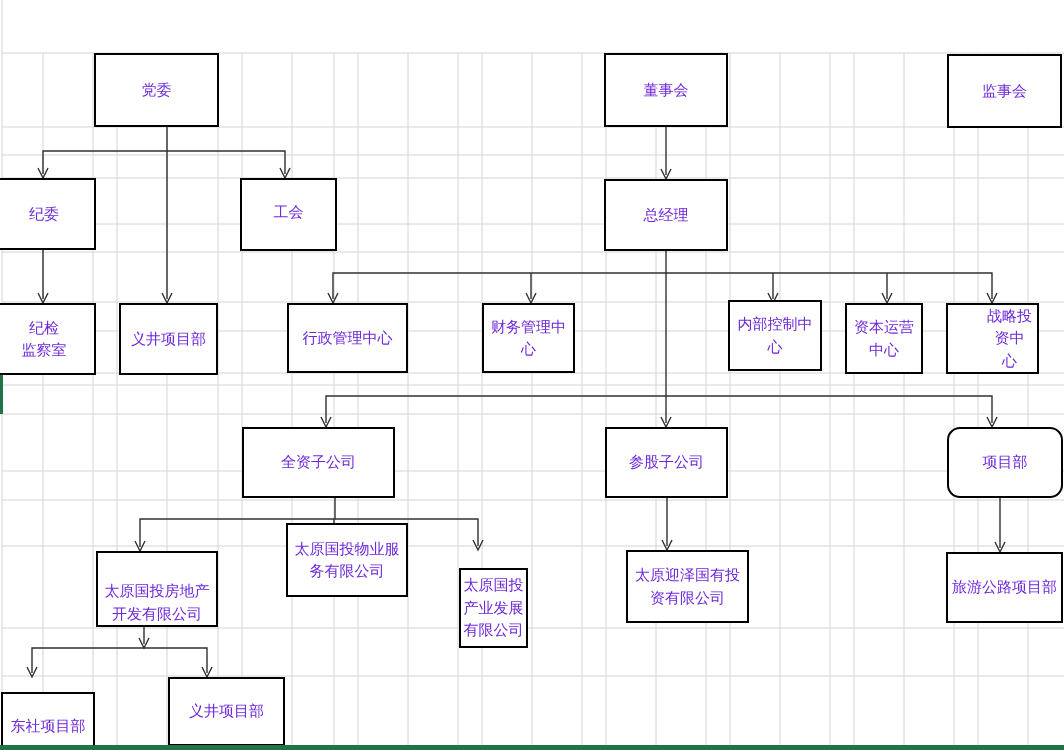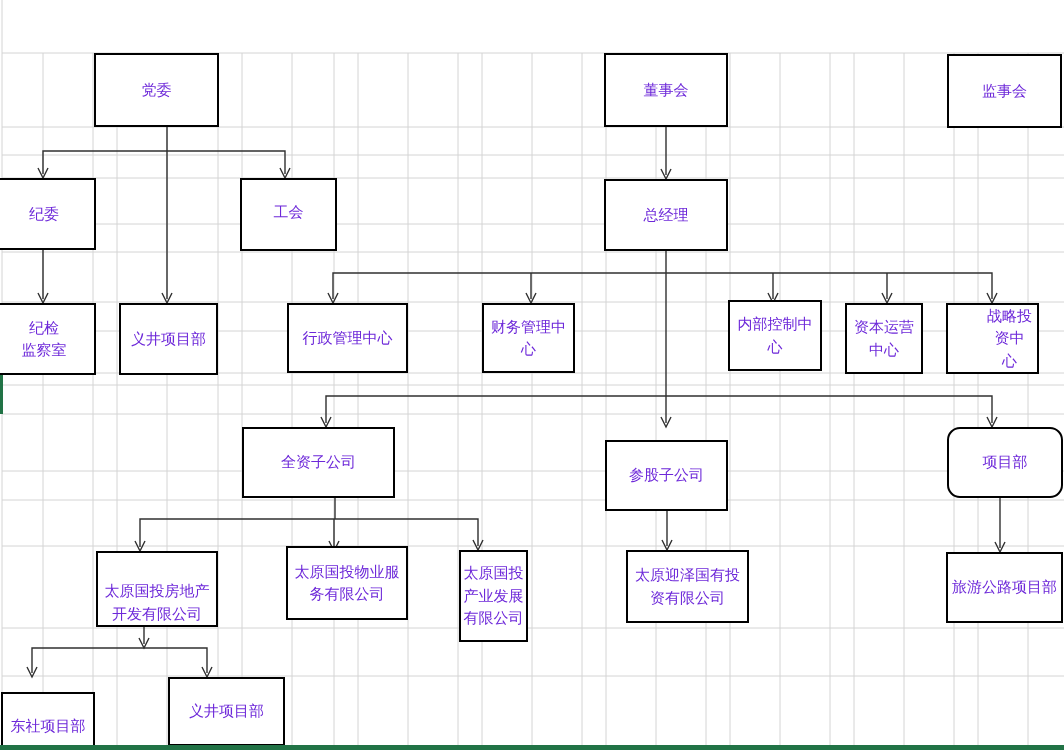--- a/index.html
+++ b/index.html
@@ -120,27 +120,27 @@
       <div class="node" style="left: 119px; top: 303px; width: 99px; height: 72px;"><span>义井项目部</span></div>
       <div class="node" style="left: 287px; top: 303px; width: 121px; height: 70px;"><span>行政管理中心</span></div>
       <div class="node" style="left: 482px; top: 303px; width: 93px; height: 70px;"><span>财务管理中心</span></div>
       <div class="node" style="left: 728px; top: 300px; width: 94px; height: 71px; align-items: center;"><span>内部控制中
 心</span></div>
       <div class="node" style="left: 845px; top: 303px; width: 78px; height: 71px;"><span>资本运营
 中心</span></div>
       <div class="node" style="left: 946px; top: 303px; width: 93px; height: 71px; padding-left: 34px;"><span>战略投资中
 心</span></div>
       <div class="node" style="left: 242px; top: 427px; width: 153px; height: 71px;"><span>全资子公司</span></div>
-      <div class="node" style="left: 605px; top: 427px; width: 123px; height: 71px; margin-top: 13px;"><span>参股子公司</span></div>
+      <div class="node" style="left: 605px; top: 427px; width: 123px; height: 71px;"><span>参股子公司</span></div>
       <div class="node" style="left: 947px; top: 427px; width: 116px; height: 71px; border-radius: 13px;"><span>项目部</span></div>
       <div class="node" style="left: 96px; top: 551px; width: 122px; height: 76px; align-items: flex-end;"><span>太原国投房地产
 开发有限公司</span></div>
-      <div class="node" style="left: 286px; top: 546px; width: 122px; height: 74px; align-items: center;"><span>太原国投物业服
+      <div class="node" style="left: 286px; top: 523px; width: 122px; height: 74px; align-items: center;"><span>太原国投物业服
 务有限公司</span></div>
-      <div class="node" style="left: 459px; top: 550px; width: 69px; height: 92px;"><span>太原国投
+      <div class="node" style="left: 459px; top: 568px; width: 69px; height: 80px;"><span>太原国投
 产业发展
 有限公司</span></div>
       <div class="node" style="left: 605px; top: 550px; width: 123px; height: 73px; margin-left: 21px;"><span>太原迎泽国有投
 资有限公司</span></div>
       <div class="node" style="left: 946px; top: 552px; width: 117px; height: 71px;"><span>旅游公路项目部</span></div>
       <div class="node" style="left: 1px; top: 677px; width: 94px; height: 69px; margin-top: 15px;"><span>东社项目部</span></div>
       <div class="node" style="left: 168px; top: 677px; width: 117px; height: 69px;"><span>义井项目部</span></div>
     </div>
   <div class="green-left" style="background: rgb(33, 115, 70);"></div>
   <div class="green-bottom" style="background: rgb(33, 115, 70);"></div>

